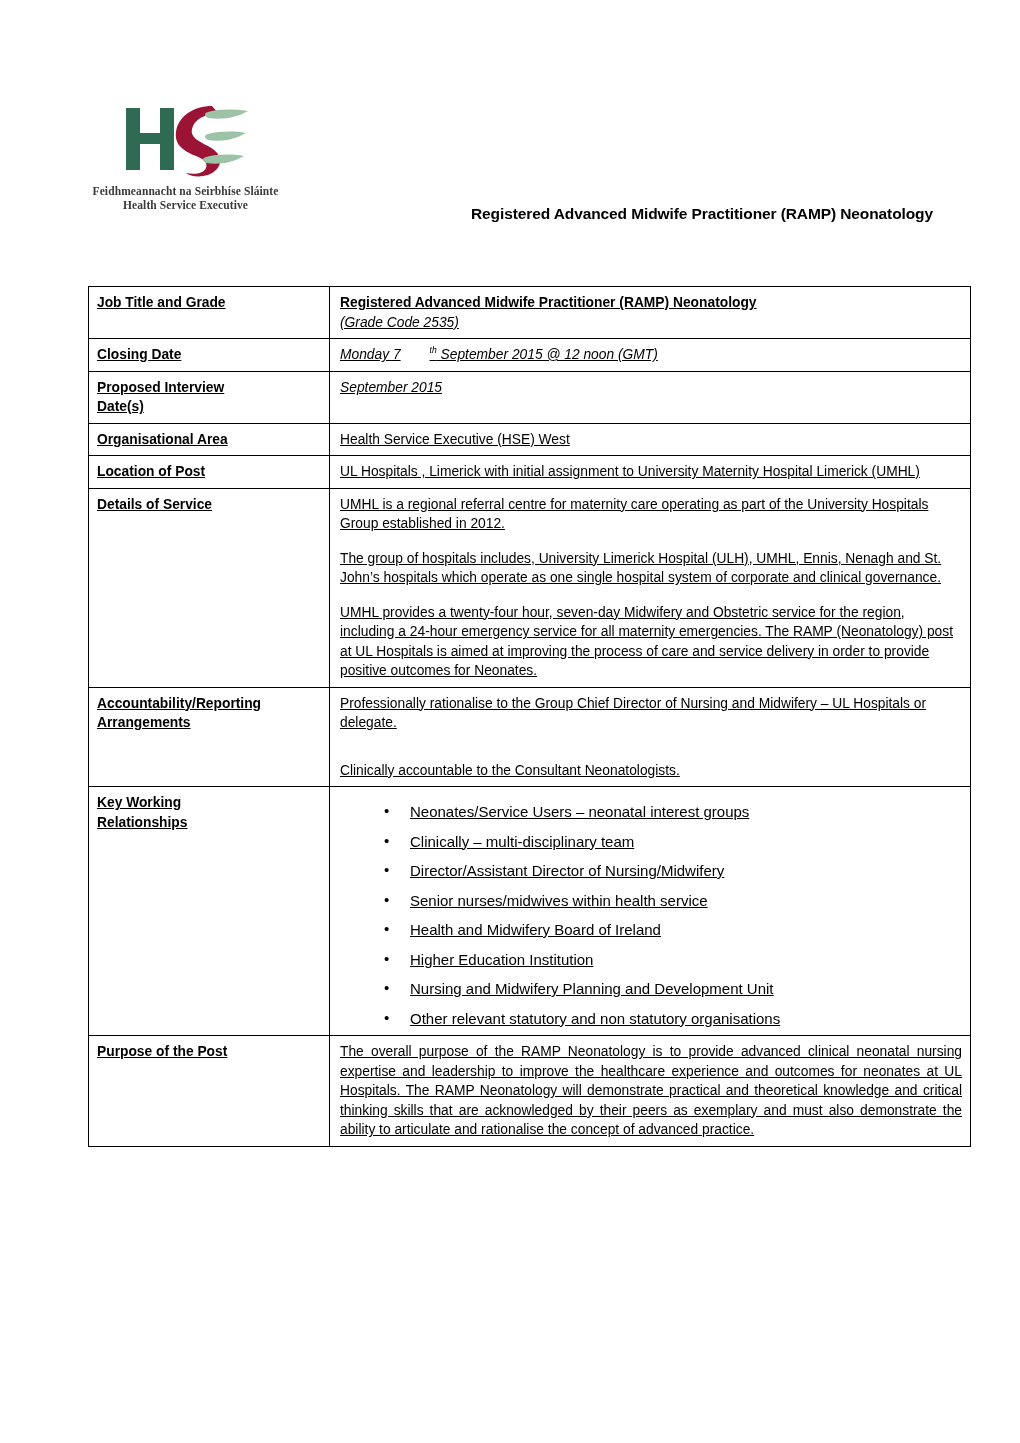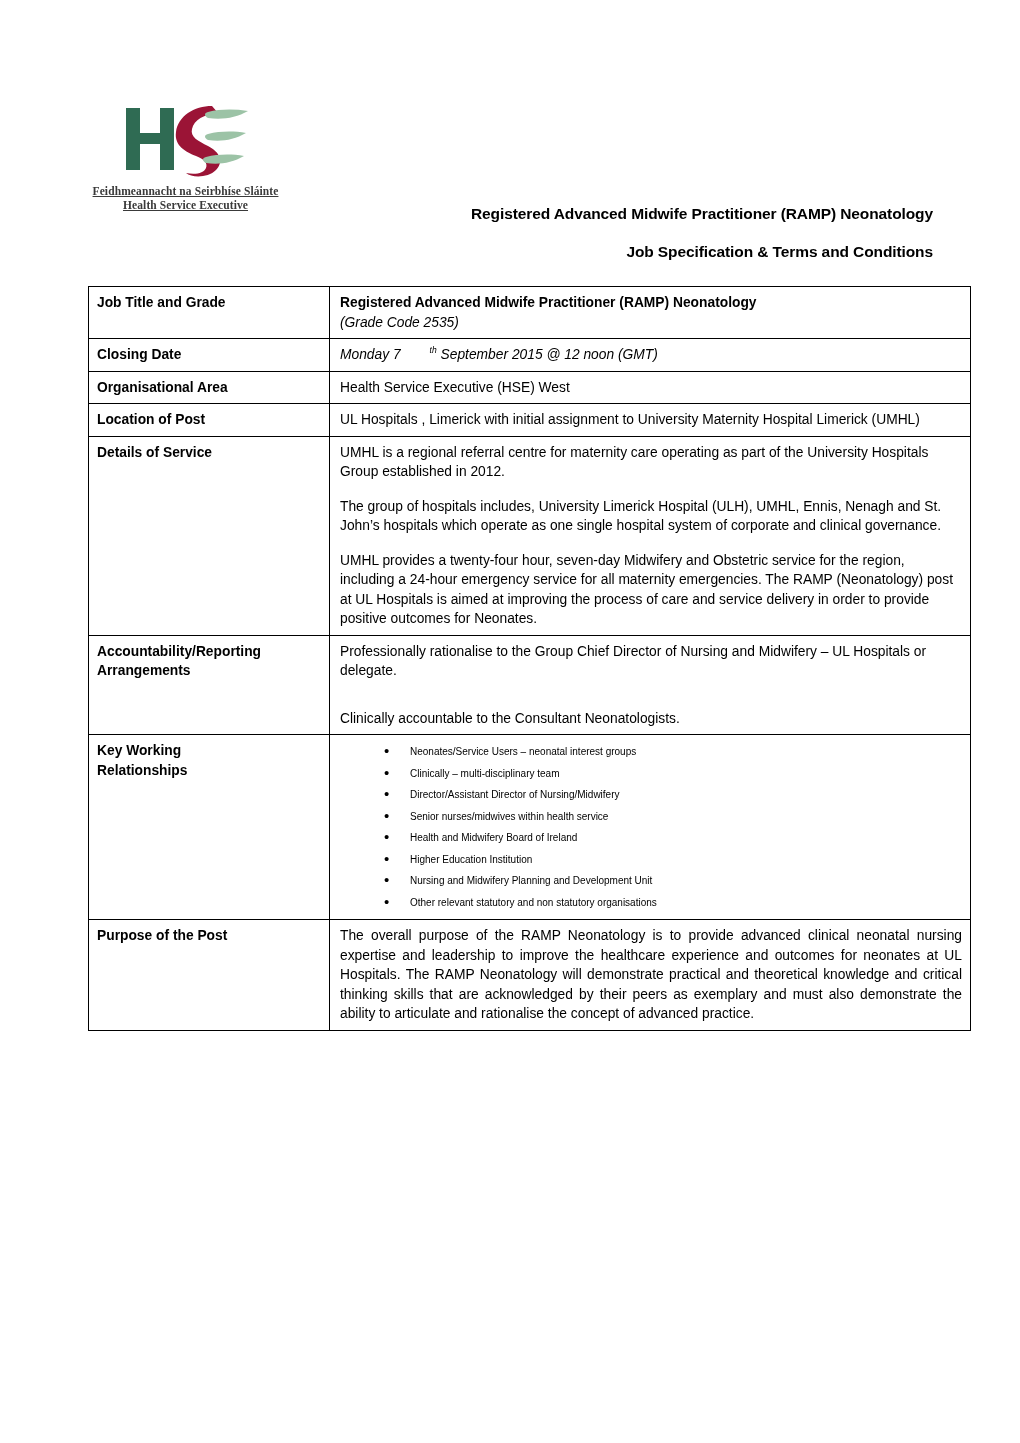--- a/index.html
+++ b/index.html
@@ -35,21 +35,20 @@
   }
   .logo-mark svg { display: block; }
   .logo-caption {
     text-align: center;
     font-family: "Liberation Serif", serif;
     font-size: 11.5px;
     line-height: 14px;
     color: #3a3a3a;
     letter-spacing: 0.1px;
     font-weight: 600;
-    text-decoration: underline;
   }
 
   
   .doc-heading {
     position: absolute;
     left: 340px;
     top: 204px;
     width: 593px;
     text-align: right;
   }
@@ -64,20 +63,21 @@
   }
 
   
   .spec-table {
     position: absolute;
     left: 88px;
     top: 286px;
     width: 846px;
     border-collapse: collapse;
     table-layout: fixed;
+    text-decoration: underline;
   }
   .spec-table td {
     border: 1.4px solid #000000;
     vertical-align: top;
     padding: 6px 8px 6px 8px;
     font-size: 13.8px;
     line-height: 19.5px;
   }
   .spec-table td.label {
     width: 224px;
@@ -104,22 +104,23 @@
   }
 
   ul.kwr {
     margin: 0;
     padding: 0 0 0 44px;
     list-style: none;
   }
   ul.kwr li {
     position: relative;
     line-height: 21.5px;
-    font-size: 10px;
+    font-size: 15px;
     padding-left: 26px;
+    margin-top: 8px;
   }
   ul.kwr li::before {
     content: "\2022";
     position: absolute;
     left: 0;
     top: -1px;
     font-size: 15px;
   }
 
   .pad-bottom-lg { padding-bottom: 26px; }
@@ -146,40 +147,46 @@
       </svg>
     </div>
     <div class="logo-caption">
       <div>Feidhmeannacht na Seirbhíse Sláinte</div>
       <div>Health Service Executive</div>
     </div>
   </div>
 
   <div class="doc-heading">
     <div class="line">Registered Advanced Midwife Practitioner (RAMP) Neonatology</div>
-    <div class="line line2">Job Specification &amp; Terms and Conditions</div>
   </div>
 
   <table class="spec-table">
     <tbody>
 
       <tr>
         <td class="label pad-bottom-lg">Job Title and Grade</td>
         <td class="value pad-bottom-lg">
           <div class="v-bold">Registered Advanced Midwife Practitioner (RAMP) Neonatology</div>
           <div class="v-italic">(Grade Code 2535)</div>
         </td>
       </tr>
 
 
       <tr>
         <td class="label pad-bottom-lg">Closing Date</td>
         <td class="value v-italic pad-bottom-lg"><span>Monday 7</span><sup>th</sup><span> September 2015 @ 12 noon (GMT)</span></td>
       </tr>
 
+      <tr>
+        <td class="label">
+          <div>Proposed Interview</div>
+          <div>Date(s)</div>
+        </td>
+        <td class="value v-italic">September 2015</td>
+      </tr>
 
 
       <tr>
         <td class="label pad-bottom-lg">Organisational Area</td>
         <td class="value pad-bottom-lg">Health Service Executive (HSE) West</td>
       </tr>
 
       <tr>
         <td class="label pad-bottom-lg">Location of Post</td>
         <td class="value pad-bottom-lg">UL Hospitals , Limerick with initial assignment to University Maternity Hospital Limerick (UMHL)</td>

